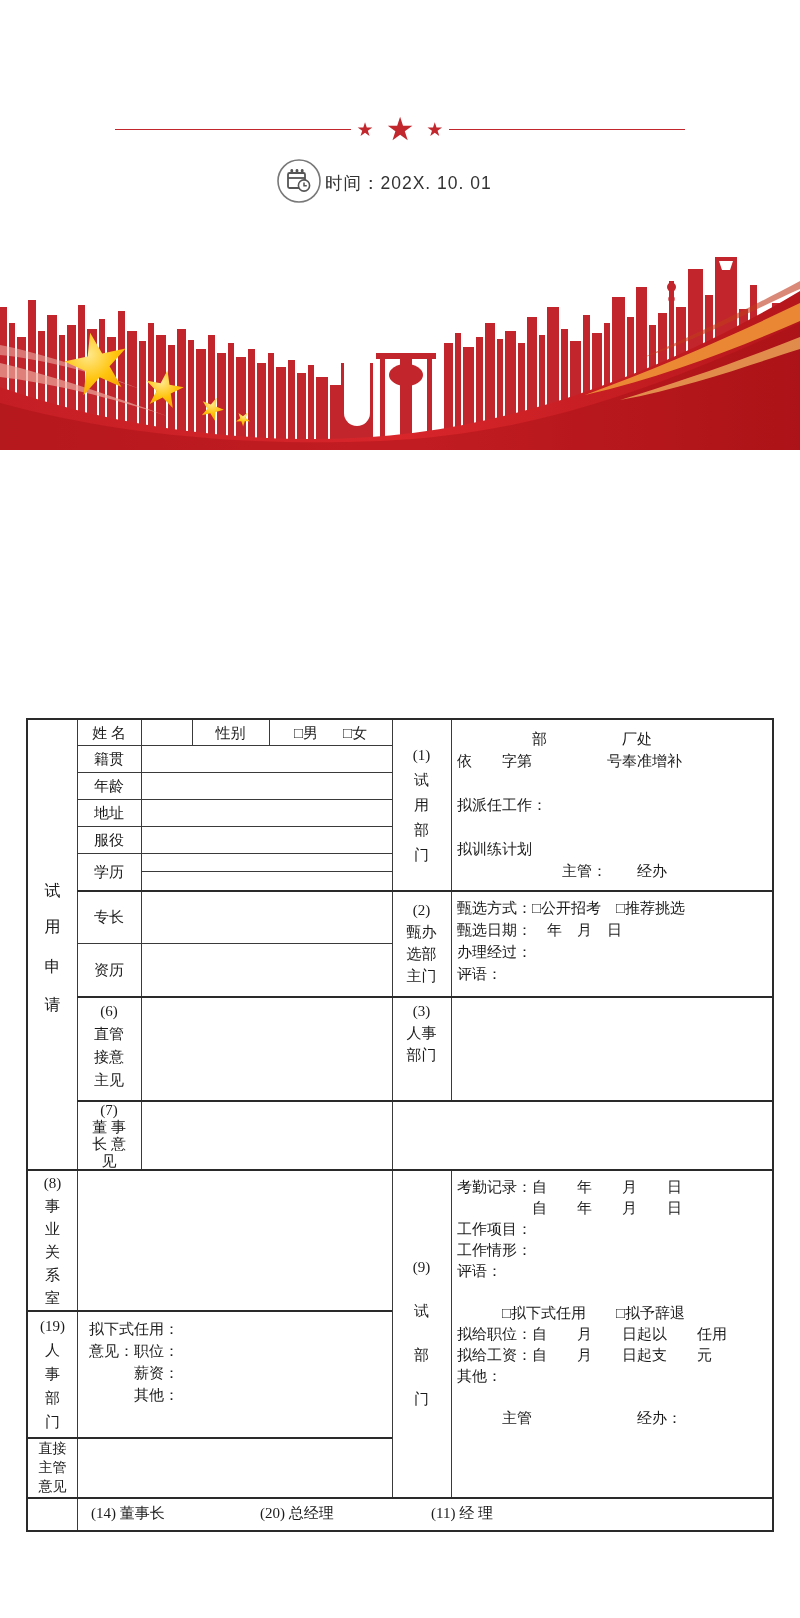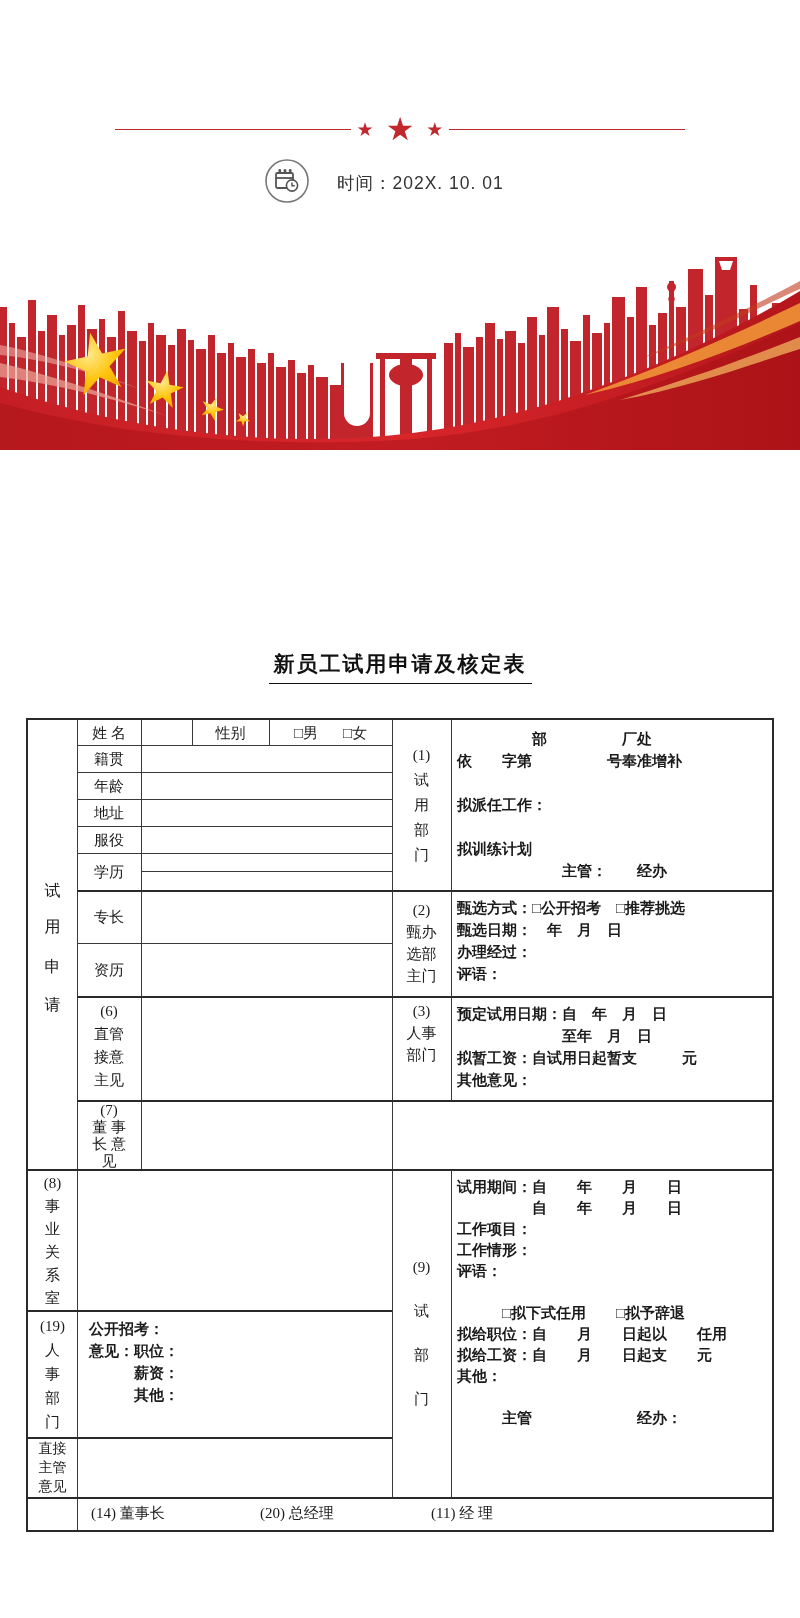--- a/index.html
+++ b/index.html
@@ -8,40 +8,40 @@
 
   
   .divider { position:absolute; left:115px; top:111px; width:570px; height:36px;
              display:flex; align-items:center; }
   .dline { flex:1; height:1px; background:#c1272d; }
   .star { color:#c1272d; line-height:1; font-family:"DejaVu Sans",sans-serif; }
   .s-small { font-size:19px; margin:0 6px; }
   .s-big   { font-size:32px; margin:0 6px; }
 
   
-  .date-row { position:absolute; left:264px; top:159px; height:48px;
-              display:flex; align-items:center; gap:27px; }
+  .date-row { position:absolute; left:276px; top:159px; height:48px;
+              display:flex; align-items:center; gap:3px; }
   .date-text { font-family:"Liberation Sans","DejaVu Sans",sans-serif; font-size:17.5px;
                color:#333; letter-spacing:1px; }
 
   
   .title-wrap { position:absolute; left:0; top:650px; width:800px; text-align:center; }
   .title-wrap span { display:inline-block; font-family:"Liberation Sans","DejaVu Sans",sans-serif;
                      font-weight:bold; font-size:21px; letter-spacing:2px; color:#111;
                      border-bottom:1.5px solid #111; padding:0 5px 5px; }
 
   
   .form { position:absolute; left:26px; top:718px; width:748px; height:814px;
           border:2px solid #2a2a2a; box-sizing:border-box; font-size:15px; line-height:22px; }
   .vline,.hline { position:absolute; background:#3a3a3a; }
   .vline { width:1px; } .hline { height:1px; }
   .vline.thick,.hline.thick { background:#2a2a2a; } .hline.thick { height:2px; }
   .cell { position:absolute; box-sizing:border-box; }
   .rlabel { display:flex; align-items:center; justify-content:center; }
-  .lines { white-space:pre-wrap;font-weight:bold; }
+  .lines { white-space:pre-wrap; }
   .mlabel { display:flex; align-items:center; justify-content:center; text-align:center;
             white-space:pre-wrap; }
   .mlabel.top { align-items:flex-start; padding-top:4px; }
   .vcenter-abs { position:absolute; left:50%; top:50%; transform:translate(-50%,-50%);
                  writing-mode:vertical-rl; text-orientation:upright; }
   .gcheck { display:flex; align-items:center; justify-content:space-evenly; }
   .sig { position:absolute; top:0; height:33px; line-height:33px;text-align:center; }
 </style>
 </head>
 <body>
@@ -177,23 +177,20 @@
     </g>
 
     <g>
       <path d="M0,-1 L0.2245,-0.309 L0.9511,-0.309 L0.3633,0.118 L0.5878,0.809 L0,0.382 L-0.5878,0.809 L-0.3633,0.118 L-0.9511,-0.309 L-0.2245,-0.309 Z" transform="translate(97,120) rotate(-12) scale(33)" fill="url(#gStar)"></path>
       <path d="M0,-1 L0.2245,-0.309 L0.9511,-0.309 L0.3633,0.118 L0.5878,0.809 L0,0.382 L-0.5878,0.809 L-0.3633,0.118 L-0.9511,-0.309 L-0.2245,-0.309 Z" transform="translate(164,145) rotate(10) scale(20)" fill="url(#gStar)"></path>
       <path d="M0,-1 L0.2245,-0.309 L0.9511,-0.309 L0.3633,0.118 L0.5878,0.809 L0,0.382 L-0.5878,0.809 L-0.3633,0.118 L-0.9511,-0.309 L-0.2245,-0.309 Z" transform="translate(212,164) rotate(22) scale(12)" fill="url(#gStar)"></path>
       <path d="M0,-1 L0.2245,-0.309 L0.9511,-0.309 L0.3633,0.118 L0.5878,0.809 L0,0.382 L-0.5878,0.809 L-0.3633,0.118 L-0.9511,-0.309 L-0.2245,-0.309 Z" transform="translate(243,174) rotate(35) scale(7.5)" fill="url(#gStar)"></path>
     </g>
   </svg>
 
-  <div class="title-wrap">
-    <span>新员工试用申请及核定表</span>
-  </div>
 
   <div class="form">
 
     <div class="vline" style="left:49px;top:0;height:810px"></div>
     <div class="vline" style="left:113px;top:0;height:449px"></div>
     <div class="vline" style="left:164px;top:0;height:25px"></div>
     <div class="vline" style="left:241px;top:0;height:25px"></div>
     <div class="vline" style="left:364px;top:0;height:777px"></div>
     <div class="vline" style="left:423px;top:0;height:380px"></div>
     <div class="vline" style="left:423px;top:449px;height:328px"></div>
@@ -272,57 +269,53 @@
 选部
 主门</div>
     <div class="cell lines" style="left:423px;top:170px;width:321px;height:76px;padding:7px 6px">甄选方式：□公开招考　□推荐挑选
 甄选日期：　年　月　日
 办理经过：
 评语：</div>
 
     <div class="cell mlabel top" style="left:364px;top:276px;width:59px;height:104px;line-height:22px">(3)
 人事
 部门</div>
-    <div class="cell lines" style="left:423px;top:276px;width:321px;height:104px;padding:7px 6px">预定试用日期：自　年　月　日
-　　　　　　　至年　月　日
-拟暂工资：自试用日起暂支　　　元
-其他意见：</div>
 
 
     <div class="cell mlabel top" style="left:0;top:449px;width:49px;height:141px;line-height:23px;padding-top:3px">(8)
 事
 业
 关
 系
 室</div>
     <div class="cell" style="left:49px;top:449px;width:315px;height:141px"></div>
 
     <div class="cell mlabel" style="left:364px;top:449px;width:59px;height:328px;line-height:44px">(9)
 试
 部
 门</div>
-    <div class="cell lines" style="left:423px;top:449px;width:321px;height:328px;padding:8px 6px;line-height:21px">试用期间：自　　年　　月　　日
+    <div class="cell lines" style="left:423px;top:449px;width:321px;height:328px;padding:8px 6px;line-height:21px">考勤记录：自　　年　　月　　日
 　　　　　自　　年　　月　　日
 工作项目：
 工作情形：
 评语：
 
 　　　□拟下式任用　　□拟予辞退
 拟给职位：自　　月　　日起以　　任用
 拟给工资：自　　月　　日起支　　元
 其他：
 
 　　　主管　　　　　　　经办：</div>
 
     <div class="cell mlabel top" style="left:0;top:590px;width:49px;height:127px;line-height:24px">(19)
 人
 事
 部
 门</div>
-    <div class="cell lines" style="left:49px;top:590px;width:315px;height:127px;padding:8px 12px">公开招考：
+    <div class="cell lines" style="left:49px;top:590px;width:315px;height:127px;padding:8px 12px">拟下式任用：
 意见：职位：
 　　　薪资：
 　　　其他：</div>
 
     <div class="cell mlabel" style="left:0;top:717px;width:49px;height:60px;line-height:19px;font-size:14px">直接
 主管
 意见</div>
     <div class="cell" style="left:49px;top:717px;width:315px;height:60px"></div>
 
     <div class="cell" style="left:0;top:777px;width:49px;height:33px"></div>

